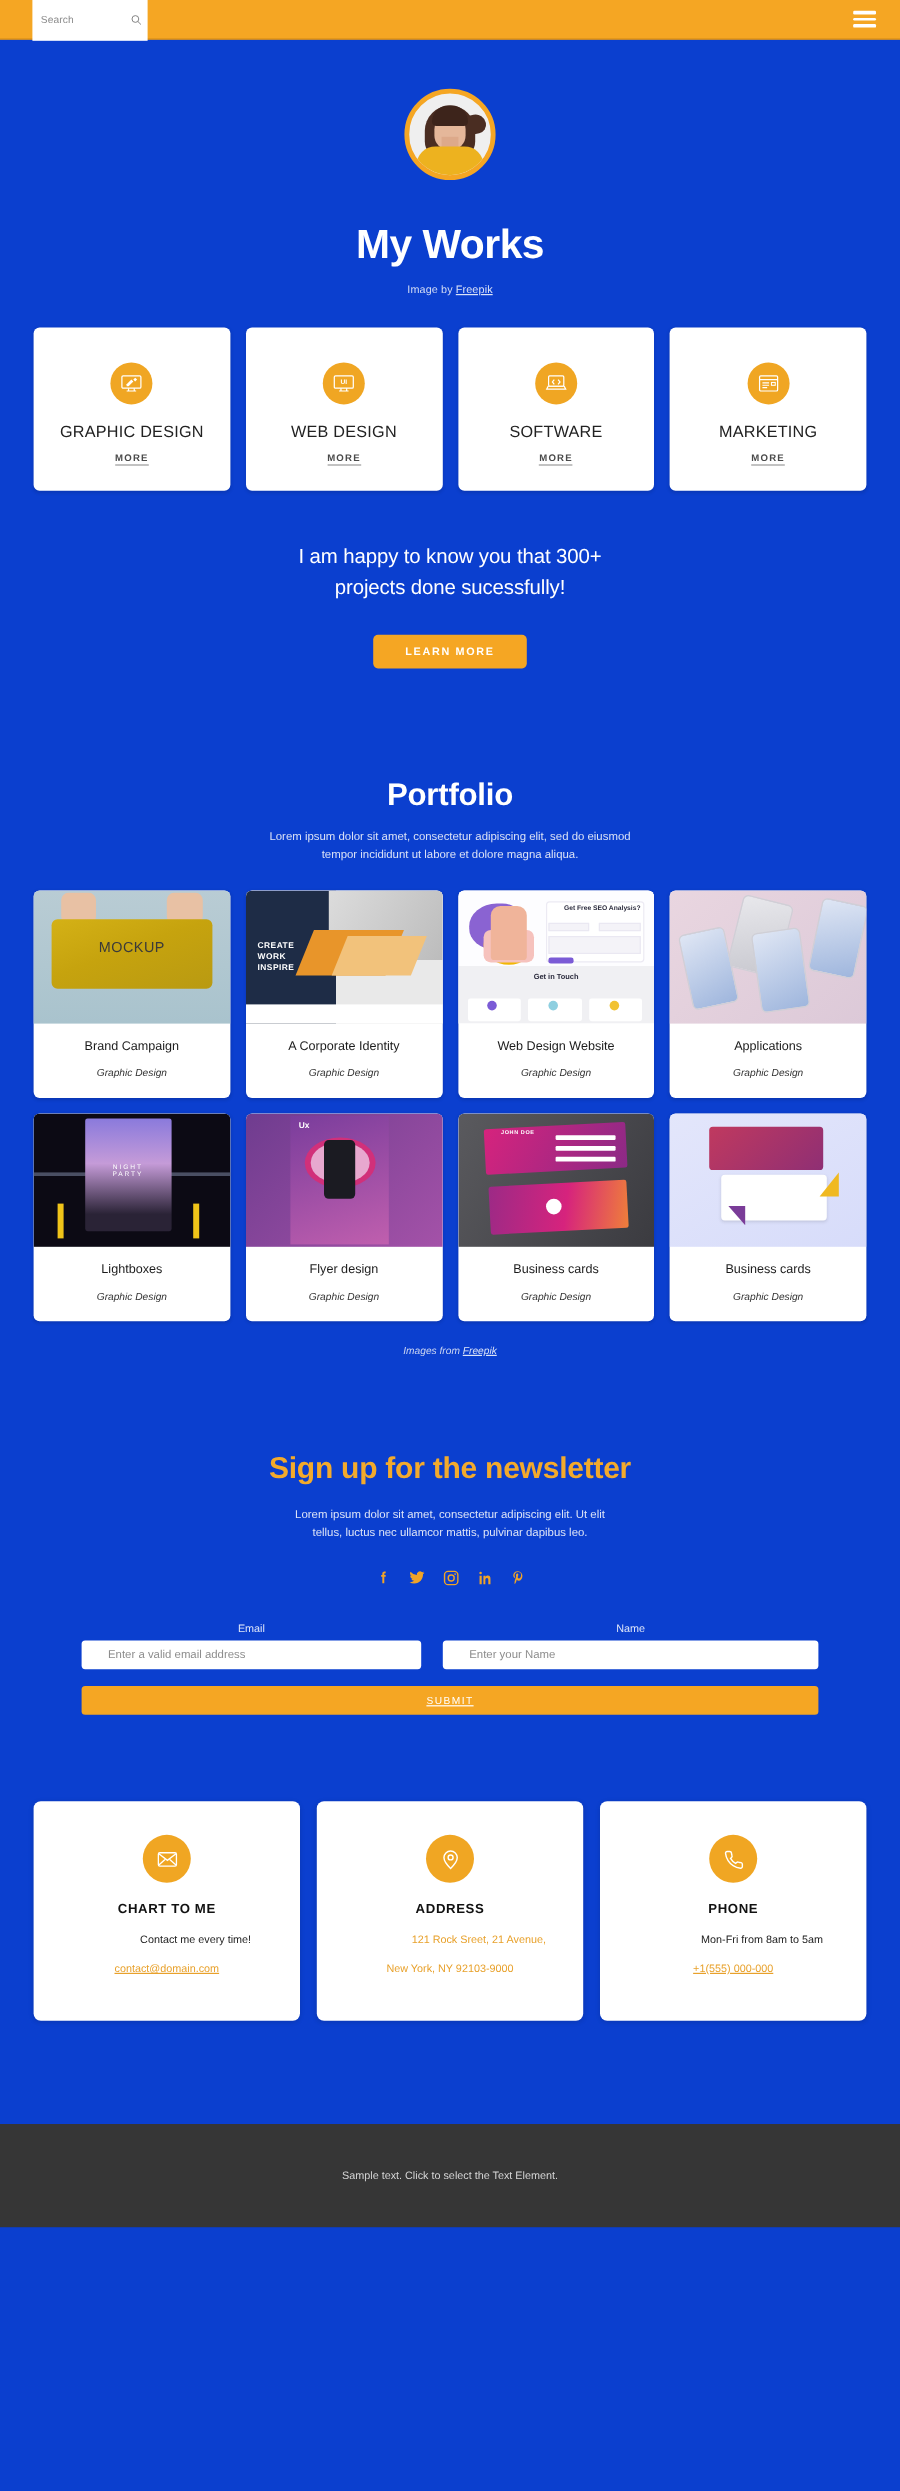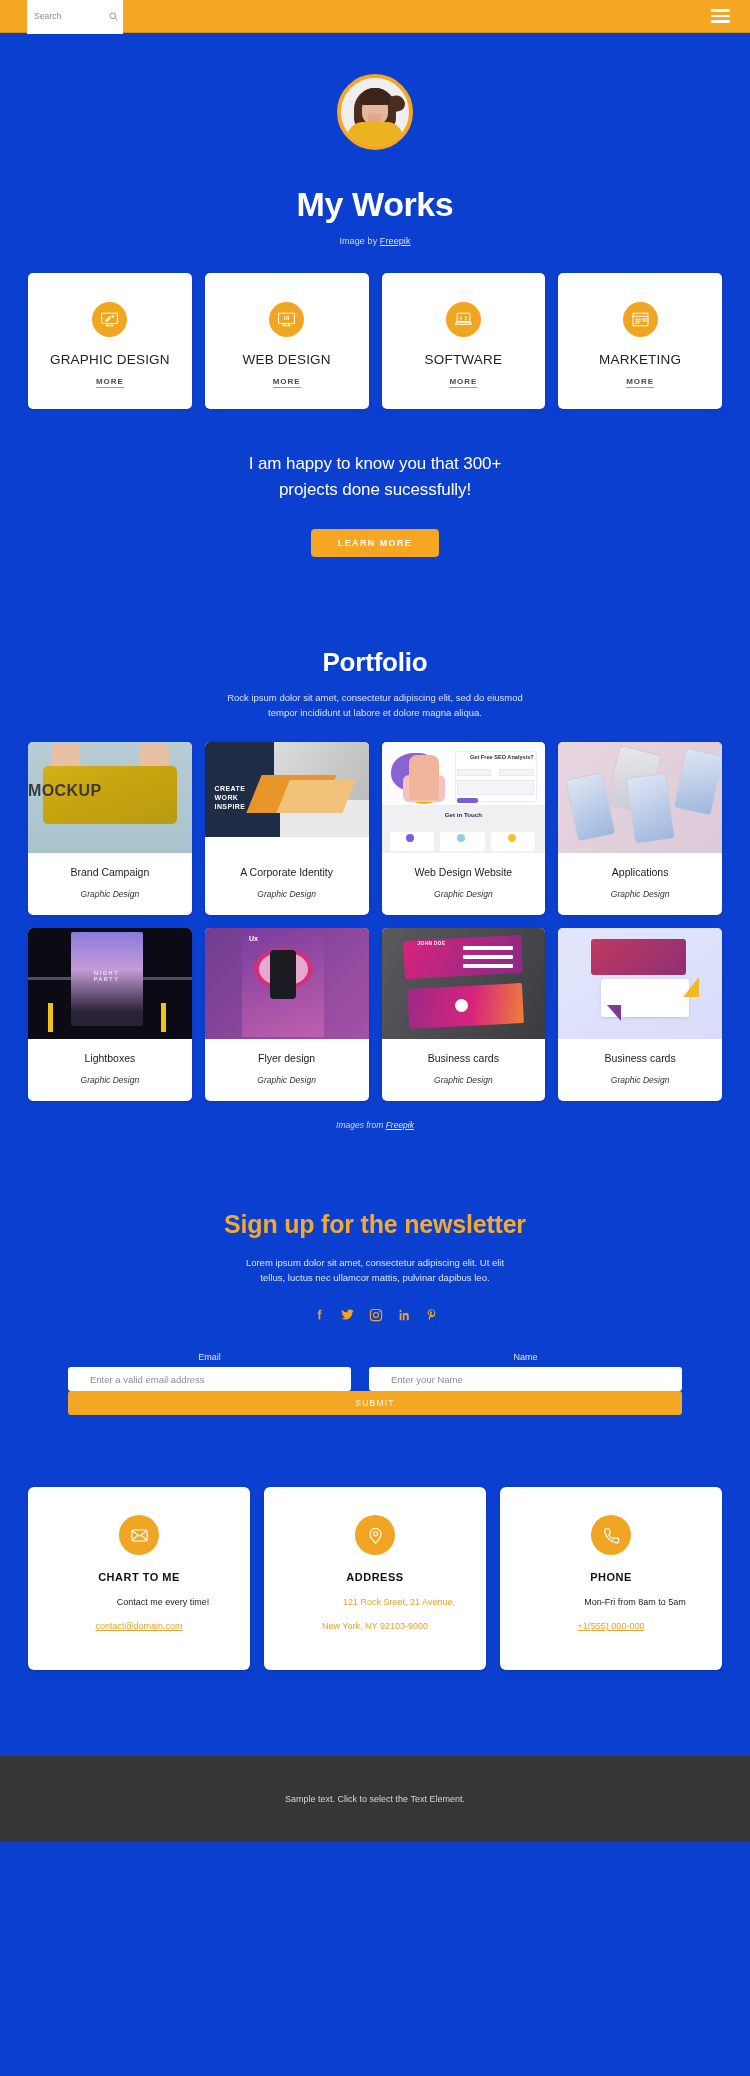--- a/index.html
+++ b/index.html
@@ -205,21 +205,21 @@
 
   
   .t1 { background: linear-gradient(#b9ccd4, #a9c3cd); }
   .t1 .bag {
     position:absolute; left: 9%; top: 22%; width: 82%; height: 52%;
     background: linear-gradient(160deg,#d4b116,#c6a30e 45%,#b99a12);
     border-radius: 5px;
   }
   .t1 .mock {
     position:absolute; left:0; right:0; top: 36%;
-    text-align:left; font-size: 16px; font-weight: 700; color:#3a3a3a;
+    text-align:center; font-size: 12px; font-weight: 400; color:#3a3a3a;
     letter-spacing:.4px;
   }
   .t1 .hand-l, .t1 .hand-r {
     position:absolute; top: 2%; width: 18%; height: 26%;
     background:#e8c1a4; border-radius: 6px 6px 10px 10px;
   }
   .t1 .hand-l { left: 14%; } .t1 .hand-r { right: 14%; }
 
   .t2 { background: #e9e9e9; }
   .t2 .dk { position:absolute; left:0; top:0; width:46%; height:100%; background:#1e2c46; }
@@ -321,30 +321,32 @@
     border: none;
     border-radius: 3px;
     background: #fff;
     padding: 0 22px;
     font-size: 9.5px;
     color: #555;
     font-family: "Liberation Sans", sans-serif;
   }
   .f-input::placeholder { color: #8c8c8c; }
   .btn-submit {
+    margin-top: 14px;
     width: 100%;
     height: 24px;
     background: #f5a623;
     border: none;
     border-radius: 3px;
     color: #fff;
     font-size: 8.5px;
     letter-spacing: 1.2px;
     cursor: pointer;
     font-family: "Liberation Sans", sans-serif;
+    text-decoration: underline;
   }
 
   
   .contacts {
     margin: 72px auto 0;
     width: 694px;
     display: flex;
     gap: 14px;
   }
   .c-card {
@@ -479,21 +481,21 @@
   <div>I am happy to know you that 300+</div>
   <div>projects done sucessfully!</div>
 </div>
 <div class="learn-wrap">
   <button class="btn-learn">LEARN MORE</button>
 </div>
 
 <div class="pf-head">
   <h2>Portfolio</h2>
   <div class="pf-sub">
-    <div>Rock ipsum dolor sit amet, consectetur adipiscing elit, sed do eiusmod</div>
+    <div>Lorem ipsum dolor sit amet, consectetur adipiscing elit, sed do eiusmod</div>
     <div>tempor incididunt ut labore et dolore magna aliqua.</div>
   </div>
 </div>
 
 <div class="pf-grid">
 
   <div class="pf-card">
     <div class="pf-thumb t1">
       <div class="hand-l"></div>
         <div class="hand-r"></div>

